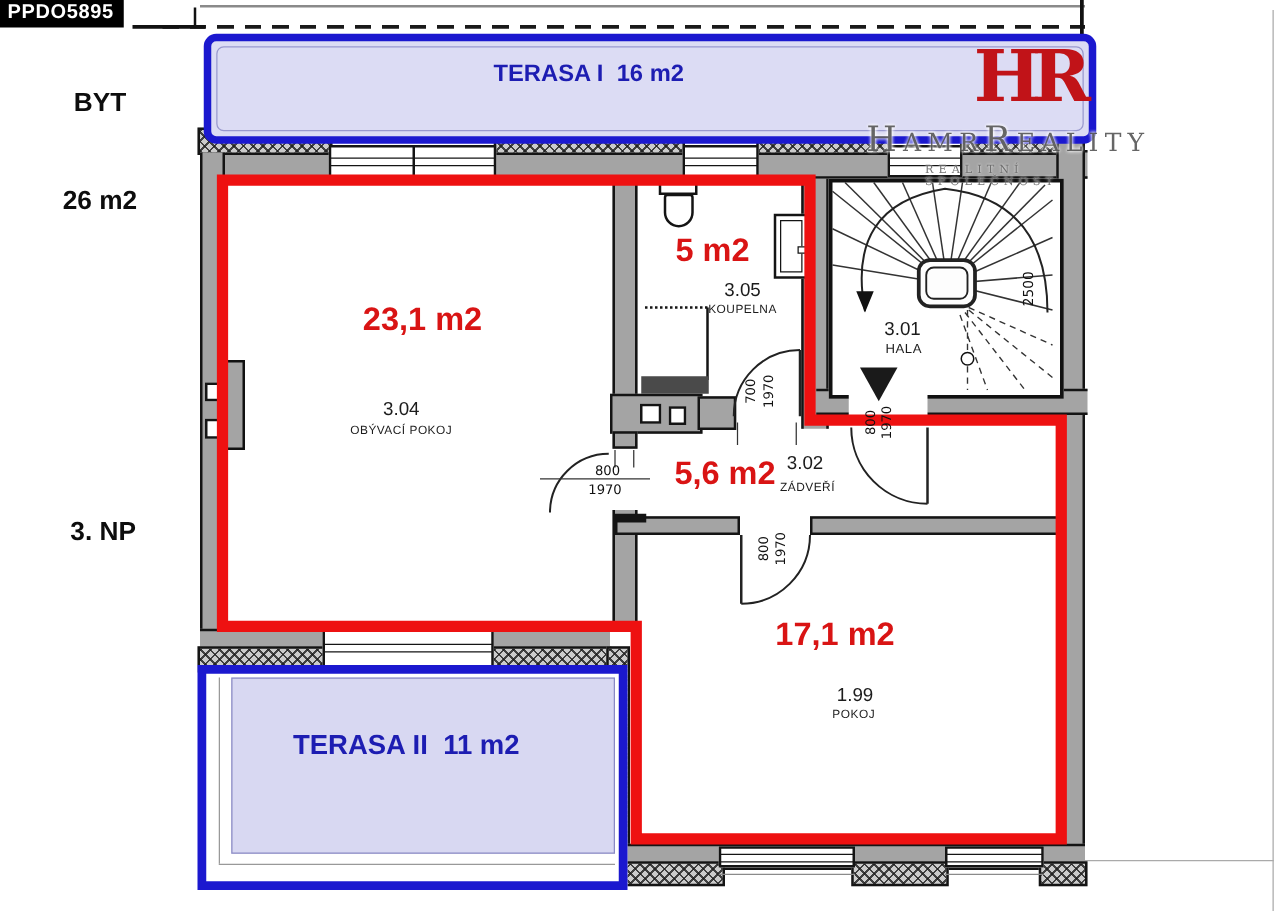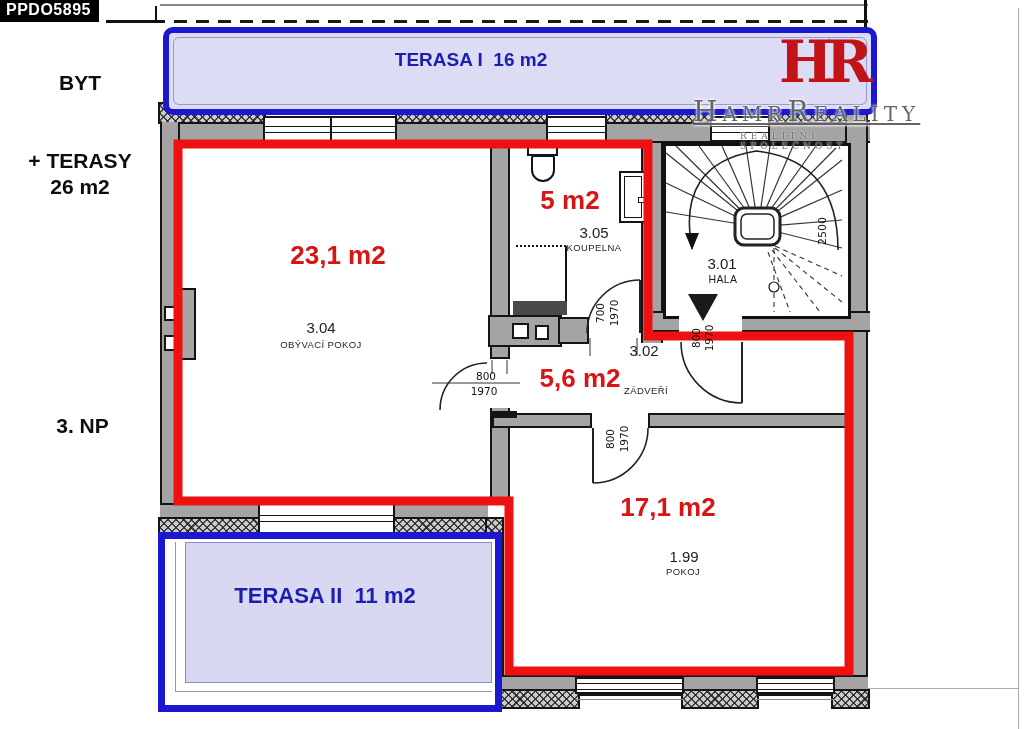--- a/index.html
+++ b/index.html
@@ -28,21 +28,21 @@
   #terrace2{position:absolute;left:158px;top:532px;width:330px;height:166px;background:#fff;
             border:7px solid #1b18cf;z-index:5;}
   #terrace2 .t2inner{position:absolute;left:20px;top:3px;right:3px;bottom:22px;background:#d8d8f2;border:1px solid #8a8ac4;}
   #terrace2 .t2lv{position:absolute;left:10px;top:3px;bottom:14px;width:1px;background:#999;}
   #terrace2 .t2lh{position:absolute;left:10px;right:3px;bottom:13px;height:1px;background:#999;}
   #hala-room{position:absolute;left:663px;top:143px;width:182px;height:170px;background:#fff;border:3px solid #111;z-index:6;}
   #badge{position:absolute;left:0;top:0;background:#000;color:#fff;font-weight:bold;font-size:16px;
          padding:1px 8px 3px 6px;z-index:80;letter-spacing:.5px;}
   #wm-name{position:absolute;left:693px;top:95px;width:250px;z-index:60;font-family:"DejaVu Serif",serif;
            font-variant:small-caps;font-size:28px;color:rgba(75,75,75,.85);letter-spacing:5px;
-           text-shadow:0 0 3px #fff,0 0 3px #fff;text-decoration:underline;}
+           text-shadow:0 0 3px #fff,0 0 3px #fff;}
   #wm-sub{position:absolute;left:740px;top:131px;width:170px;z-index:60;font-family:"DejaVu Serif",serif;
           font-size:9px;color:rgba(100,100,100,.9);letter-spacing:4px;text-shadow:0 0 2px #fff;}
   #hr-logo{position:absolute;left:779px;top:30px;width:84px;height:66px;z-index:55;
            font-family:"DejaVu Serif",serif;font-weight:bold;font-size:57px;line-height:64px;
            color:#c11318;letter-spacing:-0.13em;}
   #overlay{position:absolute;left:0;top:0;z-index:40;pointer-events:none;}
   .fix{position:absolute;box-sizing:border-box;background:#fff;border:2px solid #141414;z-index:8;}
 </style>
 </head>
 <body>
@@ -213,32 +213,31 @@
   <div class="rname" style="left:251px;top:339px;width:140px;">OBÝVACÍ POKOJ</div>
 
   <div class="area" style="left:520px;top:185px;width:100px;">5 m2</div>
   <div class="rnum" style="left:544px;top:224px;width:100px;">3.05</div>
   <div class="rname" style="left:544px;top:242px;width:100px;">KOUPELNA</div>
 
   <div class="rnum" style="left:672px;top:255px;width:100px;">3.01</div>
   <div class="rname" style="left:673px;top:273px;width:100px;font-size:10.5px;">HALA</div>
 
   <div class="area" style="left:505px;top:363px;width:150px;">5,6 m2</div>
-  <div class="rnum" style="left:594px;top:342px;width:100px;">3.02</div>
+  <div class="rnum" style="left:594px;top:362px;width:100px;">3.02</div>
   <div class="rname" style="left:596px;top:385px;width:100px;">ZÁDVEŘÍ</div>
 
   <div class="area" style="left:568px;top:492px;width:200px;">17,1 m2</div>
   <div class="rnum" style="left:634px;top:548px;width:100px;">1.99</div>
   <div class="rname" style="left:633px;top:566px;width:100px;">POKOJ</div>
 
   <div class="panel-label" style="left:5px;top:36px;width:150px;">
     <div>BYT</div>
   </div>
   <div class="panel-label" style="left:0;top:114px;width:160px;">
-    <div>+ TERASY</div>
     <div>26 m2</div>
   </div>
   <div class="panel-label" style="left:30px;top:379px;width:105px;">3. NP</div>
 
   <div id="wm-name">HamrReality</div>
   <div id="wm-sub">REALITNÍ SPOLEČNOST</div>
   <div id="badge">PPDO5895</div>
 
 </div>
 

